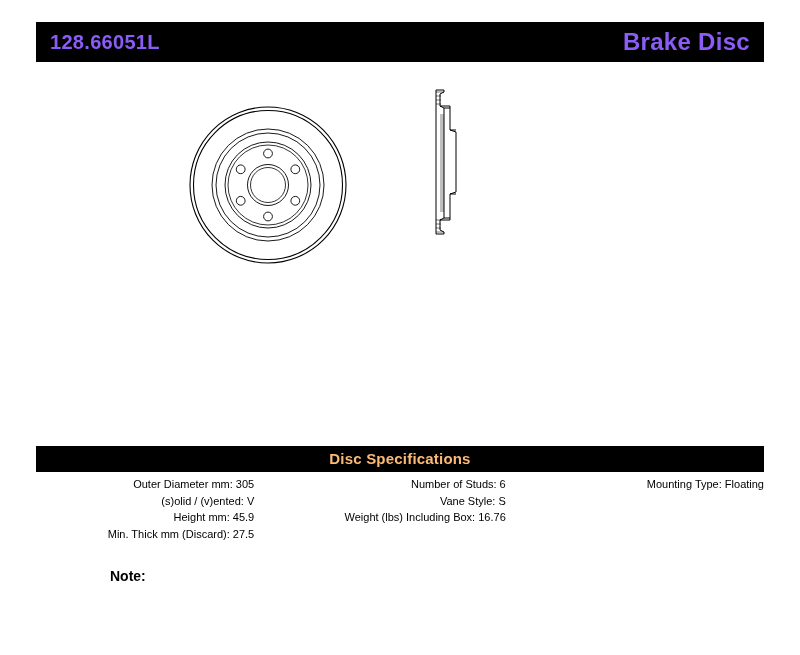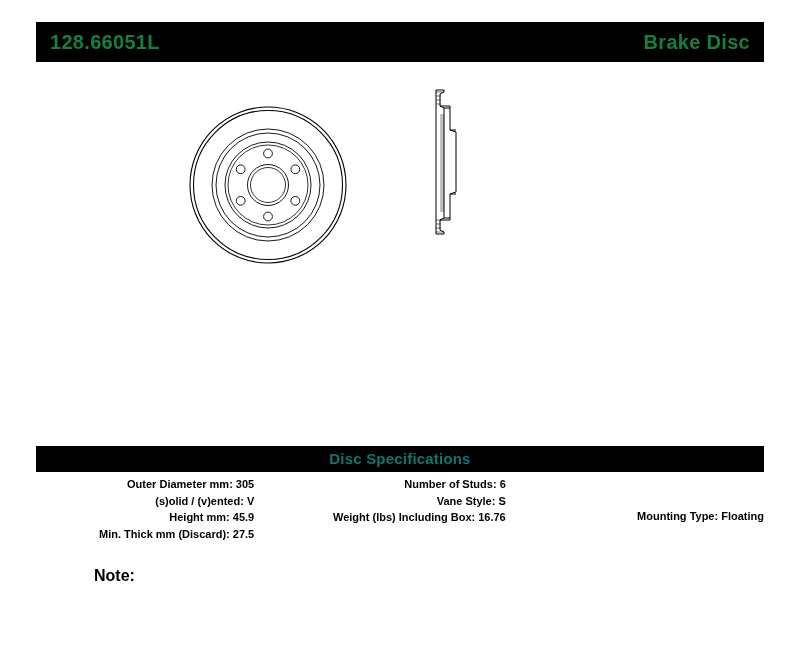--- a/index.html
+++ b/index.html
@@ -23,35 +23,35 @@
   }
 
   
   .header-bar {
     position: absolute;
     left: 36px;
     top: 22px;
     width: 728px;
     height: 40px;
     background: #000000;
-    color: #15803d;
+    color: #8b5cf6;
     display: flex;
     align-items: center;
     justify-content: space-between;
     box-sizing: border-box;
     padding: 0 14px;
   }
   .part-number {
     font-size: 20px;
     font-weight: bold;
     letter-spacing: 0.3px;
     line-height: 1;
   }
   .header-title {
-    font-size: 20px;
+    font-size: 24px;
     font-weight: bold;
     letter-spacing: 0.3px;
     line-height: 1;
   }
 
   
   .drawing {
     position: absolute;
     left: 36px;
     top: 70px;
@@ -61,21 +61,21 @@
   .drawing svg { display: block; }
 
   
   .spec-bar {
     position: absolute;
     left: 36px;
     top: 446px;
     width: 728px;
     height: 26px;
     background: #000000;
-    color: #0f766e;
+    color: #fdba74;
     text-align: center;
     font-size: 15px;
     font-weight: bold;
     line-height: 26px;
     letter-spacing: 0.2px;
   }
 
   .spec-body {
     position: absolute;
     left: 36px;
@@ -84,39 +84,39 @@
   }
   .spec-cols {
     display: flex;
     width: 100%;
   }
   .col {
     box-sizing: border-box;
   }
   .col-left  { width: 33%; padding-right: 22px; text-align: right; }
   .col-mid   { width: 34%; padding-right: 18px; text-align: right; }
-  .col-right { width: 33%; padding-left: 16px; text-align: left; margin-top: 32px; }
+  .col-right { width: 33%; padding-left: 16px; text-align: left; }
 
   .spec-line {
     font-size: 11px;
-    font-weight: bold;
+    font-weight: normal;
     line-height: 16.5px;
     white-space: nowrap;
     text-align: right;
   }
 
   .note-row {
     position: absolute;
     left: 36px;
     top: 567px;
     width: 728px;
   }
   .note-label {
-    margin-left: 58px;
-    font-size: 16px;
+    margin-left: 74px;
+    font-size: 14px;
     font-weight: bold;
   }
 </style>
 </head>
 <body>
 
 <div class="sheet">
 
   <div class="header-bar">
     <div class="part-number">128.66051L</div>

